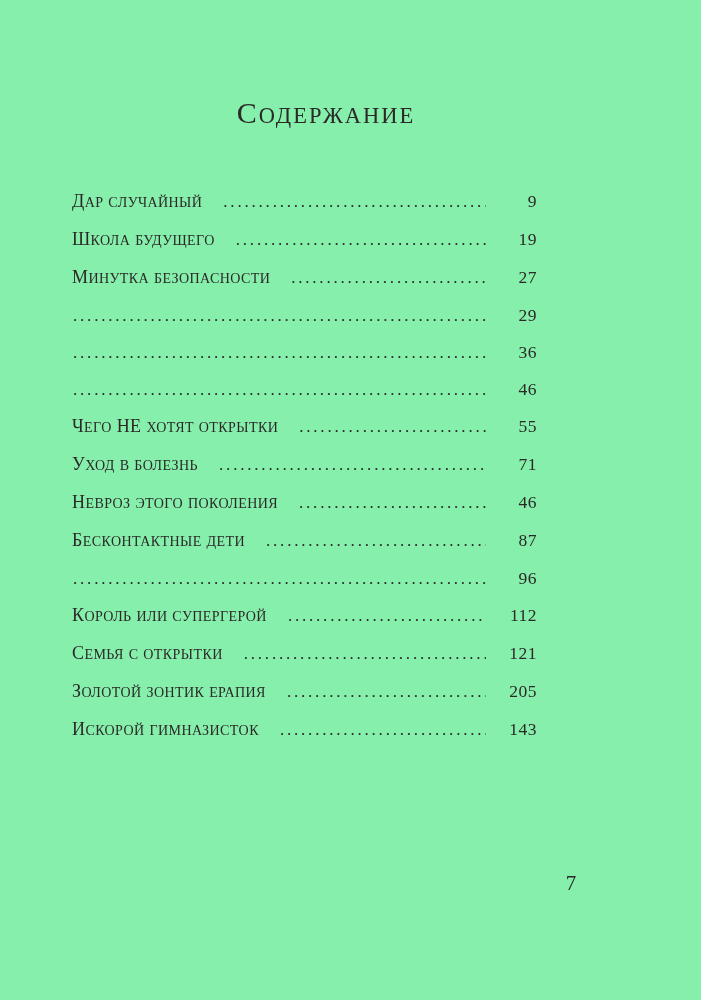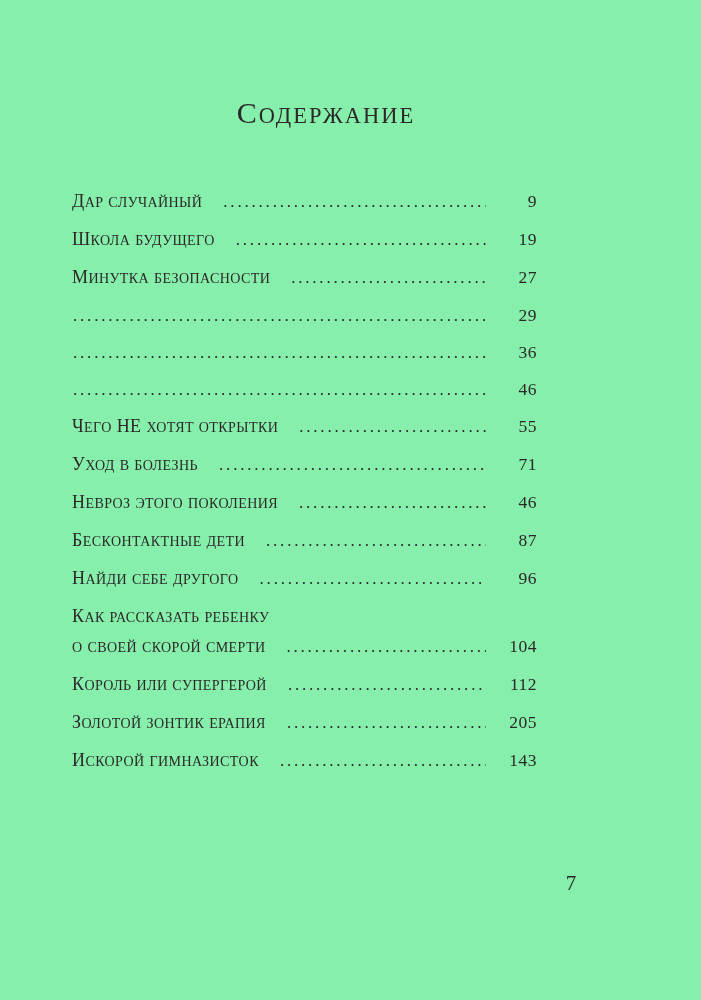--- a/index.html
+++ b/index.html
@@ -169,46 +169,43 @@
     <div class="toc-row">
       <span class="line-text">Б<span class="scs">ЕСКОНТАКТНЫЕ</span> <span class="scs">ДЕТИ</span></span>
       <span class="dots"></span>
       <span class="pg">87</span>
     </div>
   </div>
 
   <div class="toc-entry">
     <div class="entry-extra-lines"></div>
     <div class="toc-row">
-      <span class="line-text">Н<span class="scs">АЙДИ</span> <span class="scs">СЕБЕ</span> <span class="scs">ДРУГОГО</span></span>
       <span class="dots"></span>
       <span class="pg">96</span>
     </div>
   </div>
 
-  <div class="toc-entry">
-    <div class="entry-extra-lines">
-          <div class="entry-line plain">К<span class="scs">АК</span> <span class="scs">РАССКАЗАТЬ</span> <span class="scs">РЕБЕНКУ</span></div>
-        </div>
-    <div class="toc-row">
-      <span class="line-text"><span class="scs">О</span> <span class="scs">СВОЕЙ</span> <span class="scs">СКОРОЙ</span> <span class="scs">СМЕРТИ</span></span>
-      <span class="dots"></span>
-      <span class="pg">104</span>
-    </div>
-  </div>
 
   <div class="toc-entry">
     <div class="entry-extra-lines"></div>
     <div class="toc-row">
       <span class="line-text">К<span class="scs">ОРОЛЬ</span> <span class="scs">ИЛИ</span> <span class="scs">СУПЕРГЕРОЙ</span></span>
       <span class="dots"></span>
       <span class="pg">112</span>
     </div>
   </div>
 
+  <div class="toc-entry">
+    <div class="entry-extra-lines"></div>
+    <div class="toc-row">
+      <span class="line-text">С<span class="scs">ЕМЬЯ</span> <span class="scs">С</span> <span class="scs">ОТКРЫТКИ</span></span>
+      <span class="dots"></span>
+      <span class="pg">121</span>
+    </div>
+  </div>
 
   <div class="toc-entry">
     <div class="entry-extra-lines"></div>
     <div class="toc-row">
       <span class="line-text">З<span class="scs">ОЛОТОЙ</span> <span class="scs">ЗОНТИК</span> <span class="scs">ЕРАПИЯ</span></span>
       <span class="dots"></span>
       <span class="pg">205</span>
     </div>
   </div>
 

